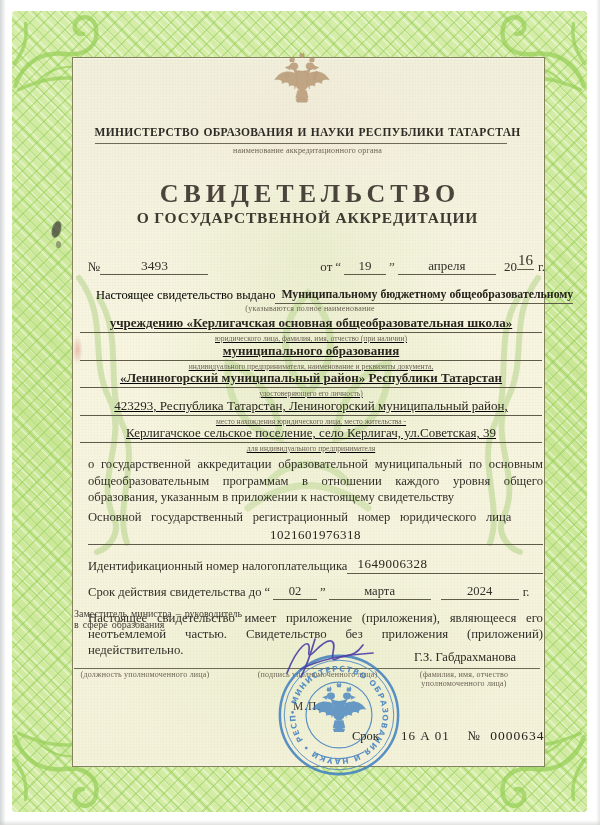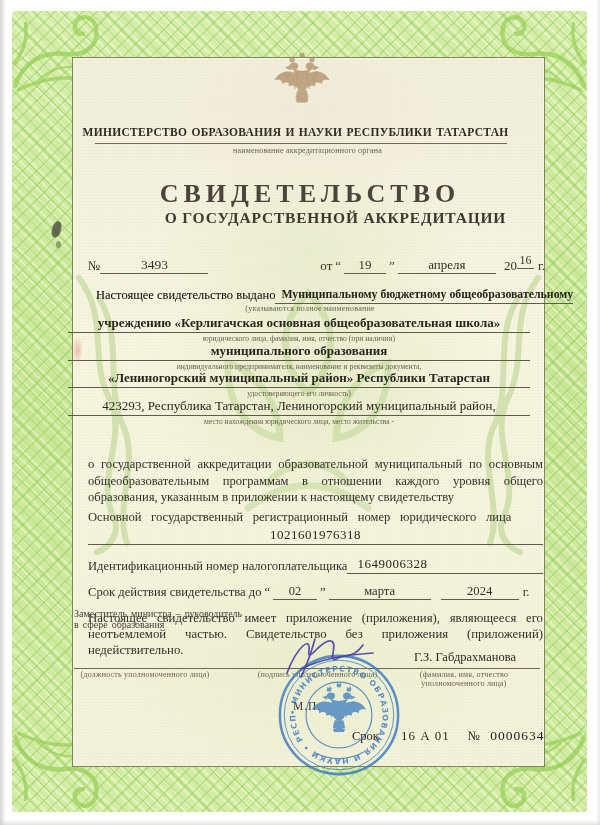--- a/index.html
+++ b/index.html
@@ -53,48 +53,48 @@
       repeating-linear-gradient(90deg, rgba(185,195,155,.10) 0 1px, rgba(0,0,0,0) 1px 3px);}
   .flourish{position:absolute;pointer-events:none;}
 
   
   .abs{position:absolute;}
   .center{text-align:center;}
   .cap{font-size:8px;color:#6b6153;letter-spacing:.2px;}
   .uline{border-bottom:1px solid #5f5b49;}
   .hr{border-top:1px solid #6f6a56;height:0;}
 
-  .ministry{left:60px;width:471px;top:126px;font-size:11.5px;font-weight:bold;
+  .ministry{left:72px;width:471px;top:126px;font-size:11.5px;font-weight:bold;
     letter-spacing:.3px;color:#2f2c26;word-spacing:1px;}
   .ministry-line{left:95px;width:412px;top:143px;}
   .ministry-cap{left:72px;width:471px;top:146px;}
 
   .title1{left:72px;width:471px;top:179px;font-size:26px;font-weight:bold;
     letter-spacing:5px;color:#4a443c;padding-left:5px;box-sizing:border-box;}
   .title2{left:72px;width:471px;top:209px;font-size:15.5px;font-weight:bold;
-    letter-spacing:.8px;color:#3e3931;padding-left:28px;}
+    letter-spacing:.8px;color:#3e3931;}
 
   .numrow{left:88px;width:457px;top:257px;display:flex;align-items:flex-end;
     font-size:13px;color:#33302a;}
   .numrow .nval{width:108px;text-align:center;font-size:13.5px;}
   .numrow .sp{flex:1;}
   .numrow .q{margin:0 3px;color:#4a463d;}
   .numrow .dday{width:42px;text-align:center;}
   .numrow .dmon{width:98px;text-align:center;}
   .numrow .cent{margin-left:8px;}
-  .numrow .yr{font-size:12px;transform:translateY(-5px);width:17px;text-align:center;}
+  .numrow .yr{font-size:15px;transform:translateY(-5px);width:17px;text-align:center;}
   .numrow .g{margin-left:4px;}
 
   .issuedrow{left:96px;width:455px;top:287px;display:flex;align-items:center;font-size:12.5px;}
   .issuedrow .lbl{white-space:nowrap;}
   .issuedrow .val{flex:1;font-weight:bold;font-size:11.8px;white-space:nowrap;
     padding:0 0 1px 6px;color:#26221c;}
   .issued-cap{left:200px;width:220px;top:304px;}
 
-  .fline{left:68px;width:462px;}
+  .fline{left:80px;width:462px;text-decoration:underline;}
   .fline .ftext{border-bottom:1px solid #5f5b49;padding-bottom:1px;white-space:nowrap;
     text-align:center;color:#29251f;}
   .fline .fcap{text-align:center;font-size:7.6px;color:#6b6153;margin-top:1px;}
   .fb{font-weight:bold;font-size:13px;}
   .fr{font-size:13px;}
   .f1{top:315px;} .f2{top:343px;} .f3{top:370px;} .f4{top:398px;} .f5{top:425px;}
 
   .para1{left:88px;width:455px;top:456px;font-size:12.6px;line-height:16.5px;
     text-align:justify;color:#33302a;}
   .ogrn1{left:88px;width:455px;top:510px;font-size:12.6px;word-spacing:6.5px;color:#33302a;}
@@ -263,20 +263,24 @@
     <div class="fcap">индивидуального предпринимателя, наименование и реквизиты документа,</div>
   </div>
   <div class="abs fline f3">
     <div class="ftext fb">«Лениногорский муниципальный район» Республики Татарстан</div>
     <div class="fcap">удостоверяющего его личность)</div>
   </div>
   <div class="abs fline f4">
     <div class="ftext fr">423293, Республика Татарстан, Лениногорский муниципальный  район,</div>
     <div class="fcap">место нахождения юридического лица, место жительства -</div>
   </div>
+  <div class="abs fline f5">
+    <div class="ftext fr">Керлигачское сельское поселение, село Керлигач, ул.Советская, 39</div>
+    <div class="fcap">для индивидуального предпринимателя</div>
+  </div>
 
   <div class="abs para1">о государственной аккредитации образовательной муниципальный по основным общеобразовательным программам в отношении каждого  уровня общего образования, указанным в приложении к настоящему свидетельству</div>
 
   <div class="abs ogrn1">Основной государственный регистрационный номер юридического лица</div>
   <div class="abs ogrn2">
     <span class="val uline">1021601976318</span>
   </div>
 
   <div class="abs innrow">
     <span>Идентификационный номер налогоплательщика</span>

